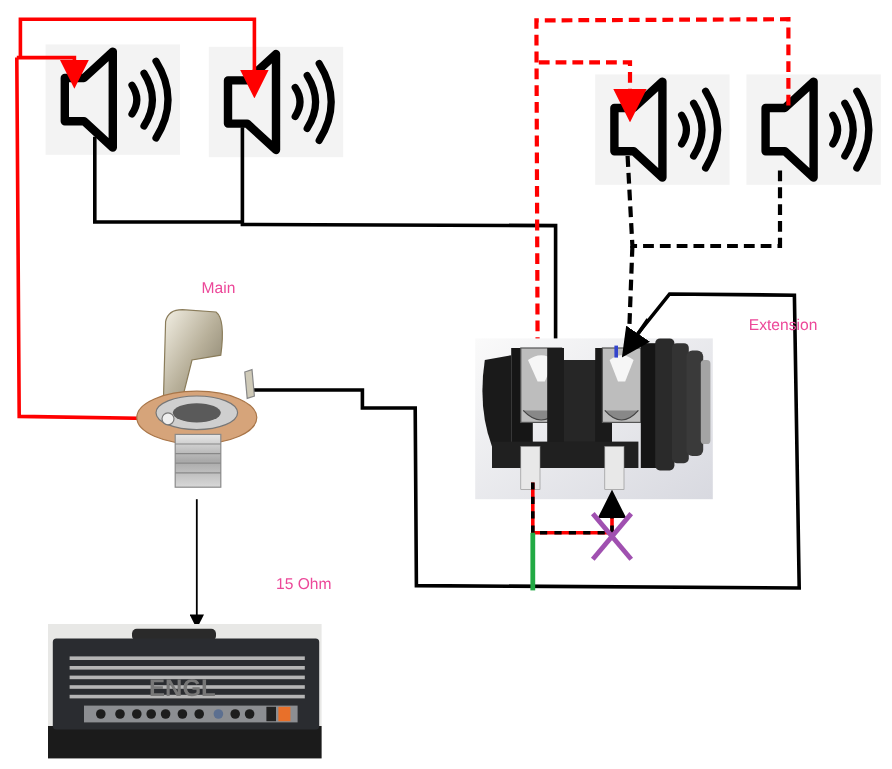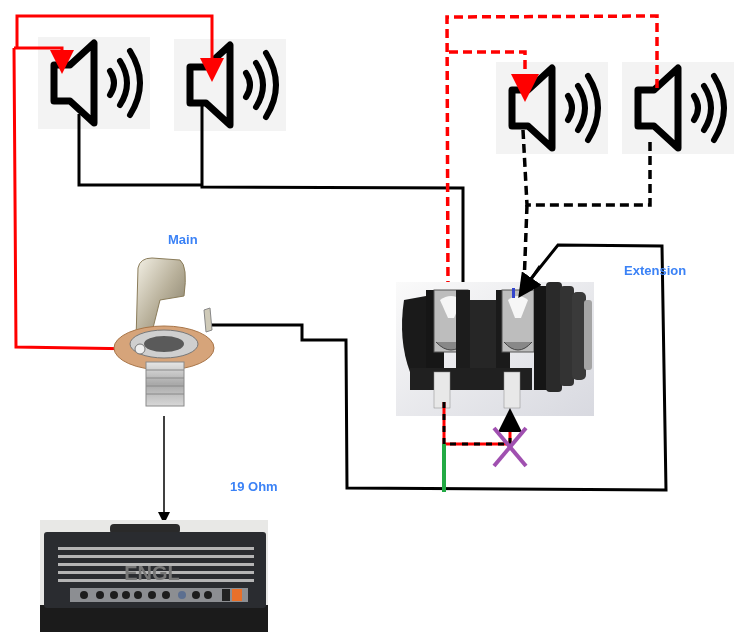--- a/index.html
+++ b/index.html
@@ -1,18 +1,18 @@
 <!DOCTYPE html>
 <html><head>
 <meta charset="utf-8">
 <style>
   html, body { margin: 0; padding: 0; background: #ffffff; }
   body { width: 743px; height: 641px; position: relative; overflow: hidden; font-family: "Liberation Sans", sans-serif; }
   #canvas { position: absolute; left: 0; top: 0; }
-  .label { position: absolute; font-family: "Liberation Sans", sans-serif; font-weight: bold; color: #3b82f6; font-size: 13px; padding-left: 28px; }
+  .label { position: absolute; font-family: "Liberation Sans", sans-serif; font-weight: normal; color: #ec4899; font-size: 13px; padding-left: 28px; }
 </style>
 </head>
 <body>
 
 <svg id="canvas" width="743" height="641" viewBox="0 0 743 641">
   <defs>
     <marker id="arrRed" markerWidth="8" markerHeight="8" refX="4" refY="4" orient="auto">
       <path d="M0,0 L8,4 L0,8 z" fill="#ff0000"></path>
     </marker>
     <marker id="arrBlk" markerWidth="8" markerHeight="8" refX="4" refY="4" orient="auto">
@@ -156,13 +156,13 @@
       <circle cx="208" cy="595" r="4"></circle>
     </g>
     <circle cx="182" cy="595" r="4" fill="#5c6f90"></circle>
     <rect x="222" y="589" width="8" height="12" fill="#222"></rect>
     <rect x="232" y="589" width="10" height="12" fill="#e8702a"></rect>
   </g>
 </svg>
 
 <div class="label" style="left:140px; top:232px;">Main</div>
 <div class="label" style="left:596px; top:263px;">Extension</div>
-<div class="label" style="left:202px; top:479px;">19 Ohm</div>
+<div class="label" style="left:202px; top:479px;">15 Ohm</div>
 
 </body></html>

